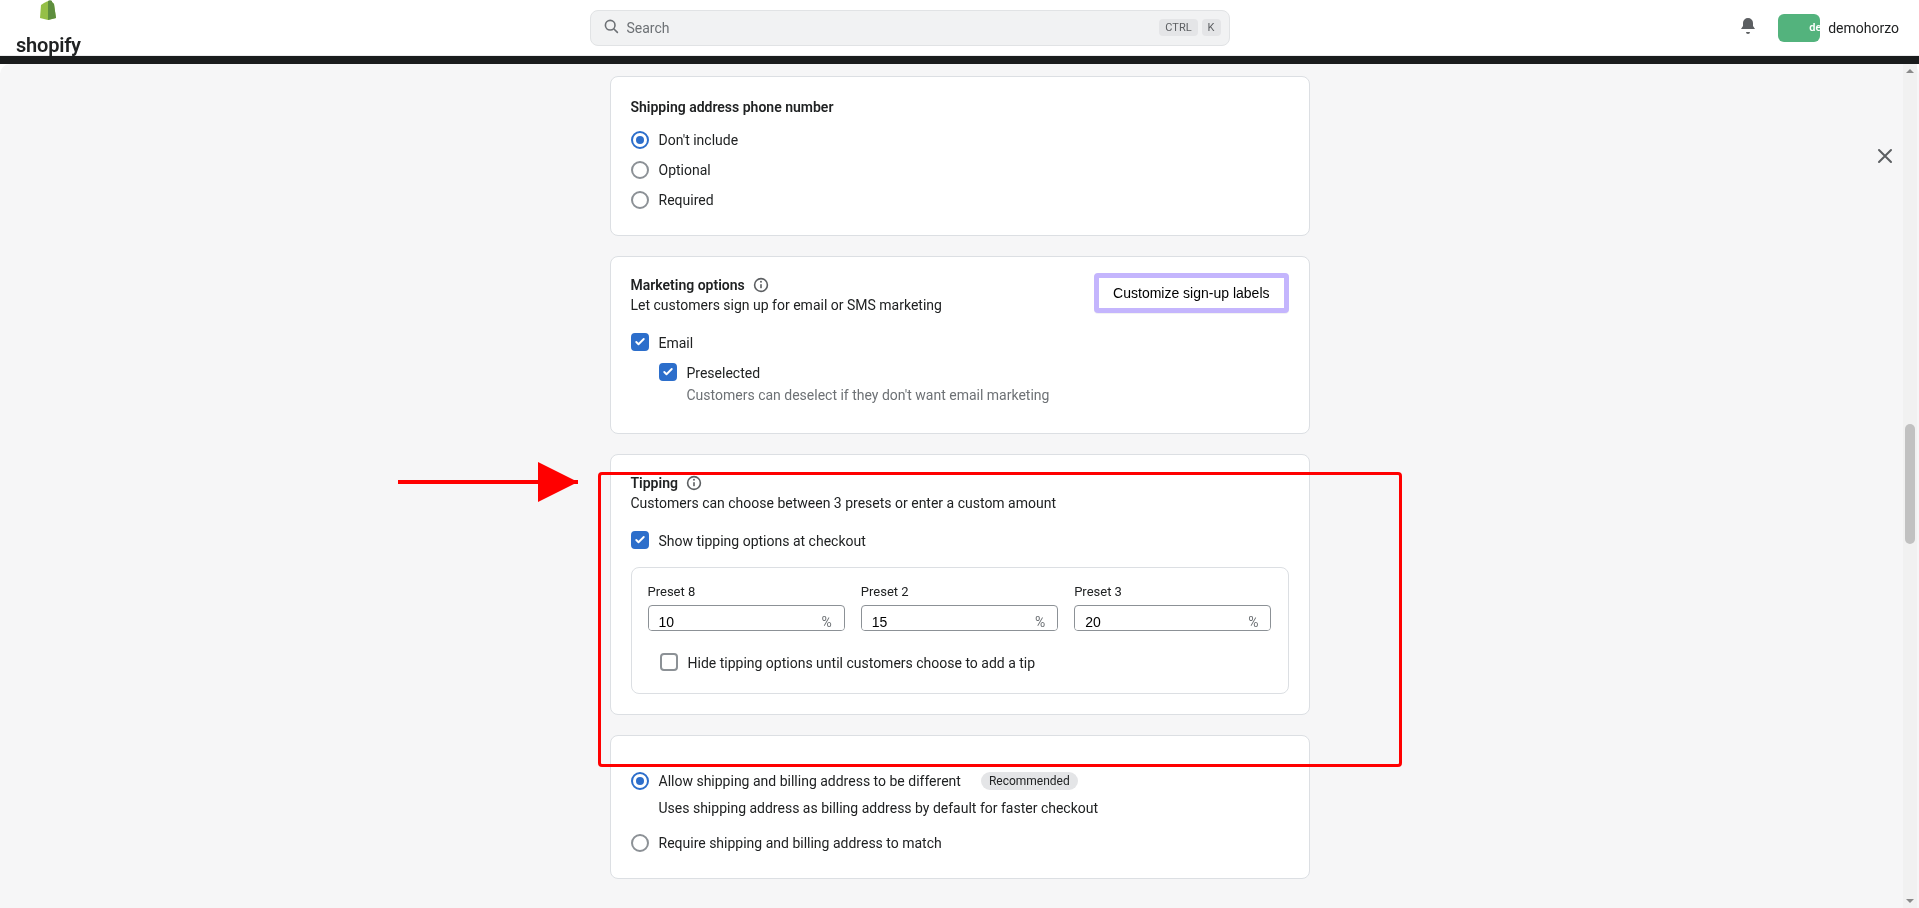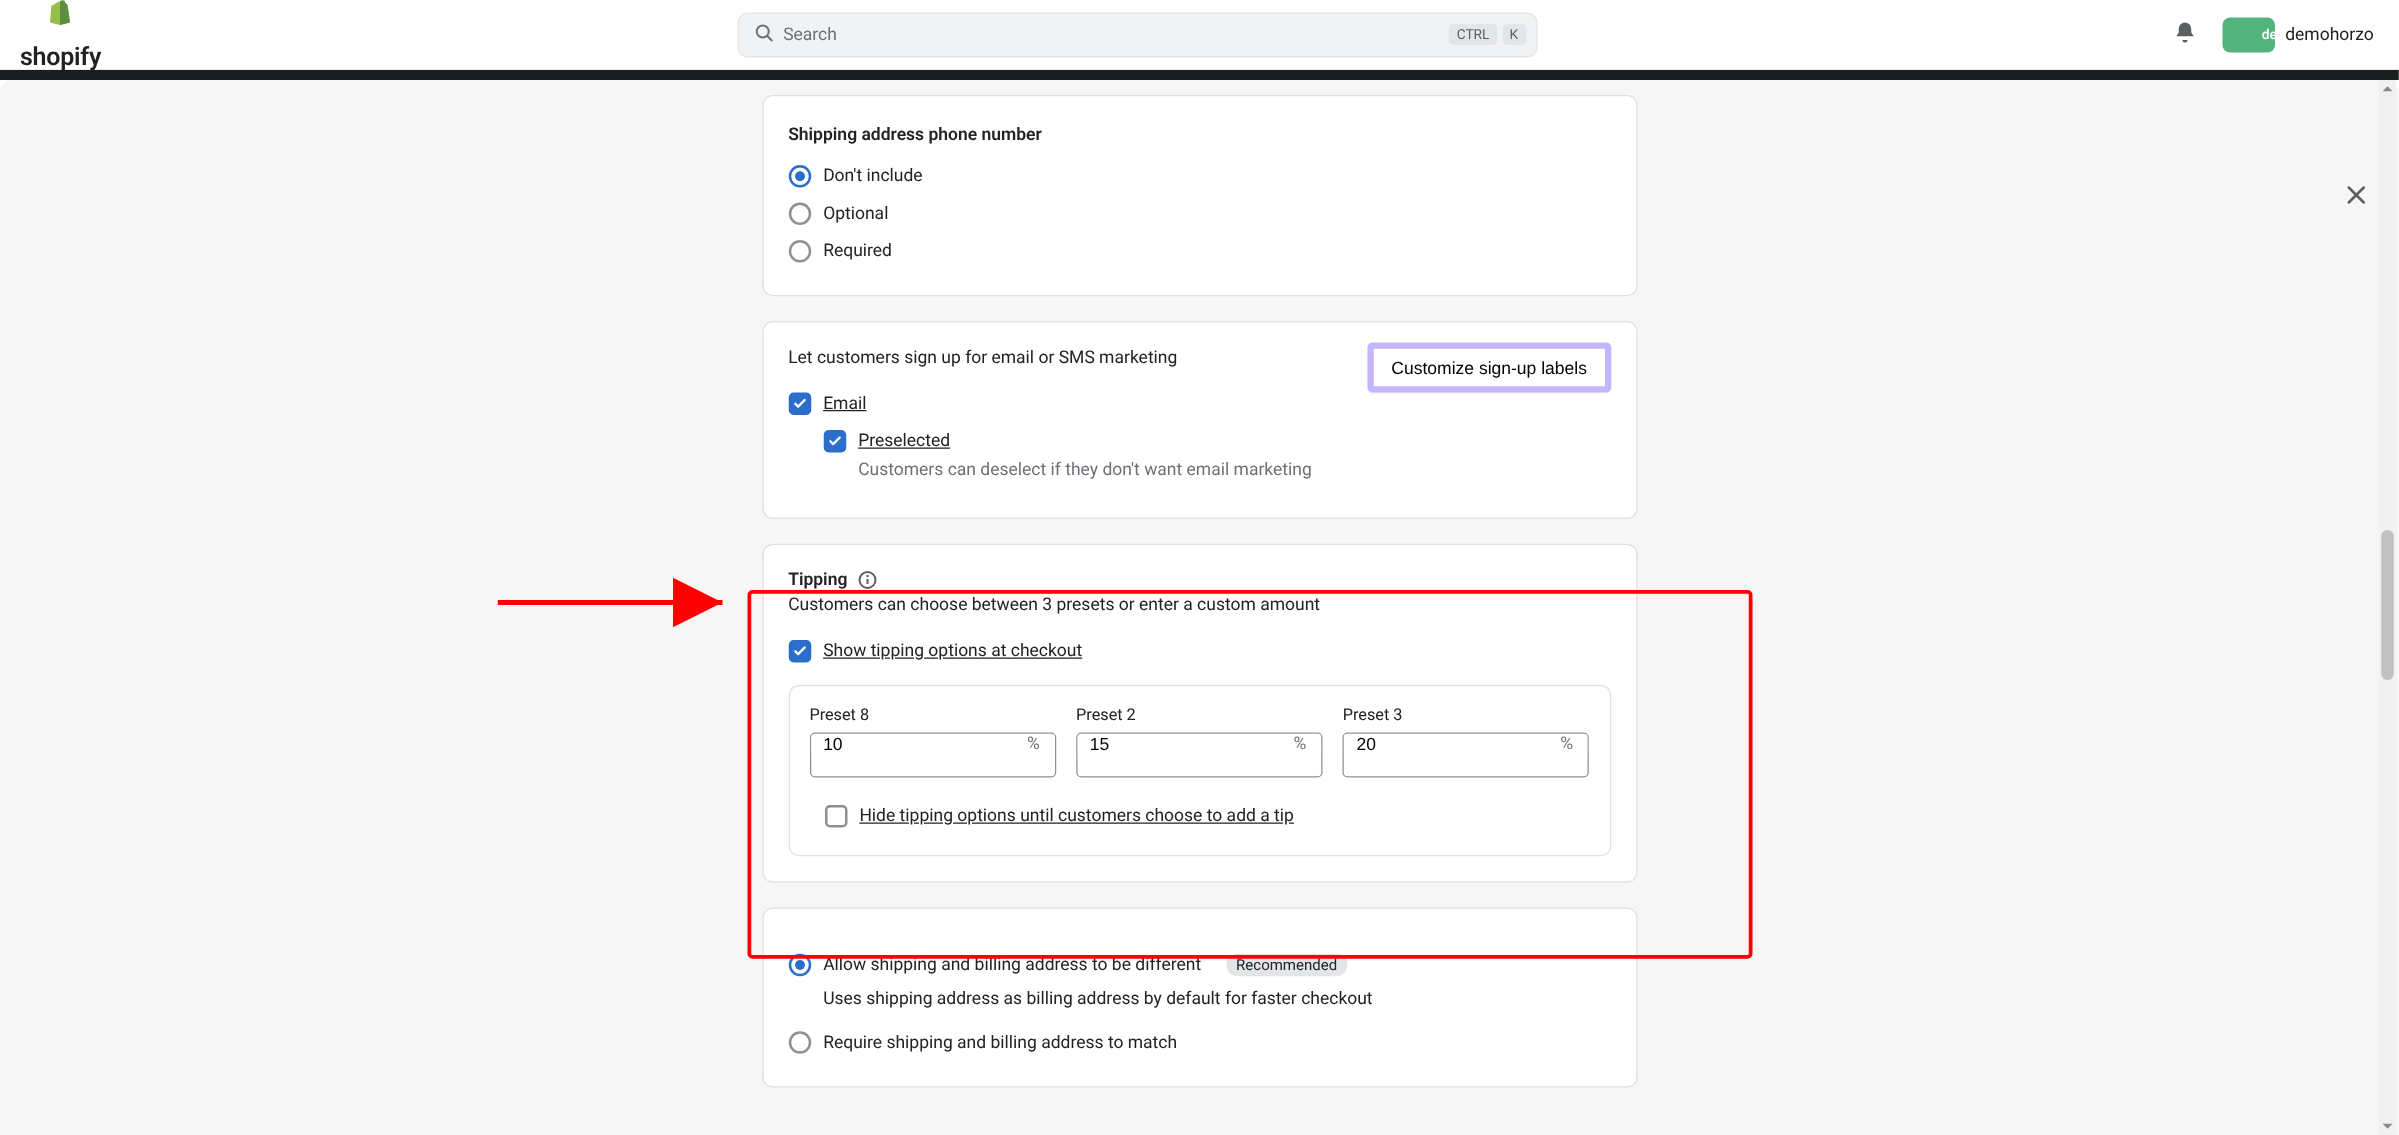--- a/index.html
+++ b/index.html
@@ -182,26 +182,25 @@
   .radio.checked::after {
     content: "";
     position: absolute;
     inset: 3px;
     border-radius: 50%;
     background: #2c6ecb;
   }
   
   .check-row {
     display: flex;
-    align-items: center;
+    align-items: flex-end;
     gap: 10px;
     padding: 6px 0;
     font-size: 14px;
     cursor: pointer;
-    text-decoration: underline;
   }
   .checkbox {
     width: 18px; height: 18px;
     border-radius: 4px;
     border: 2px solid #8c9196;
     flex-shrink: 0;
     display: flex;
     align-items: center;
     justify-content: center;
   }
@@ -248,25 +247,25 @@
     display: flex;
     flex-direction: column;
     gap: 6px;
   }
   .preset-label {
     font-size: 13px;
     color: var(--text);
   }
   .input-wrap {
     display: flex;
-    align-items: flex-start;
+    align-items: flex-end;
     border: 1px solid #8c9196;
     border-radius: 4px;
     overflow: hidden;
-    height: 36px;
+    height: 26px;
     background: #fff;
   }
   .input-wrap input {
     border: none;
     outline: none;
     padding: 0 10px;
     font-size: 14px;
     width: 100%;
   }
   .input-suffix {
@@ -406,20 +405,30 @@
         <div class="radio"></div>
         <span>Optional</span>
       </div>
       <div class="radio-row">
         <div class="radio"></div>
         <span>Required</span>
       </div>
     </div>
 
     <div class="card">
+      <div class="title-row">
+        <span class="section-title">Marketing options</span>
+        <span>
+          <svg class="info-icon" viewBox="0 0 20 20">
+              <circle cx="10" cy="10" r="8" fill="none" stroke="#5c5f62" stroke-width="2"></circle>
+              <rect x="9" y="9" width="2" height="5" fill="#5c5f62"></rect>
+              <circle cx="10" cy="6" r="1.2" fill="#5c5f62"></circle>
+            </svg>
+        </span>
+      </div>
       <div class="section-sub">Let customers sign up for email or SMS marketing</div>
       <button class="btn-secondary">Customize sign-up labels</button>
 
       <div class="check-row">
         <div class="checkbox checked">
           <svg viewBox="0 0 16 16">
               <path d="M3 8l3 3 7-7" stroke="#fff" stroke-width="2.5" fill="none" stroke-linecap="round" stroke-linejoin="round"></path>
             </svg>
         </div>
         <span>Email</span>

